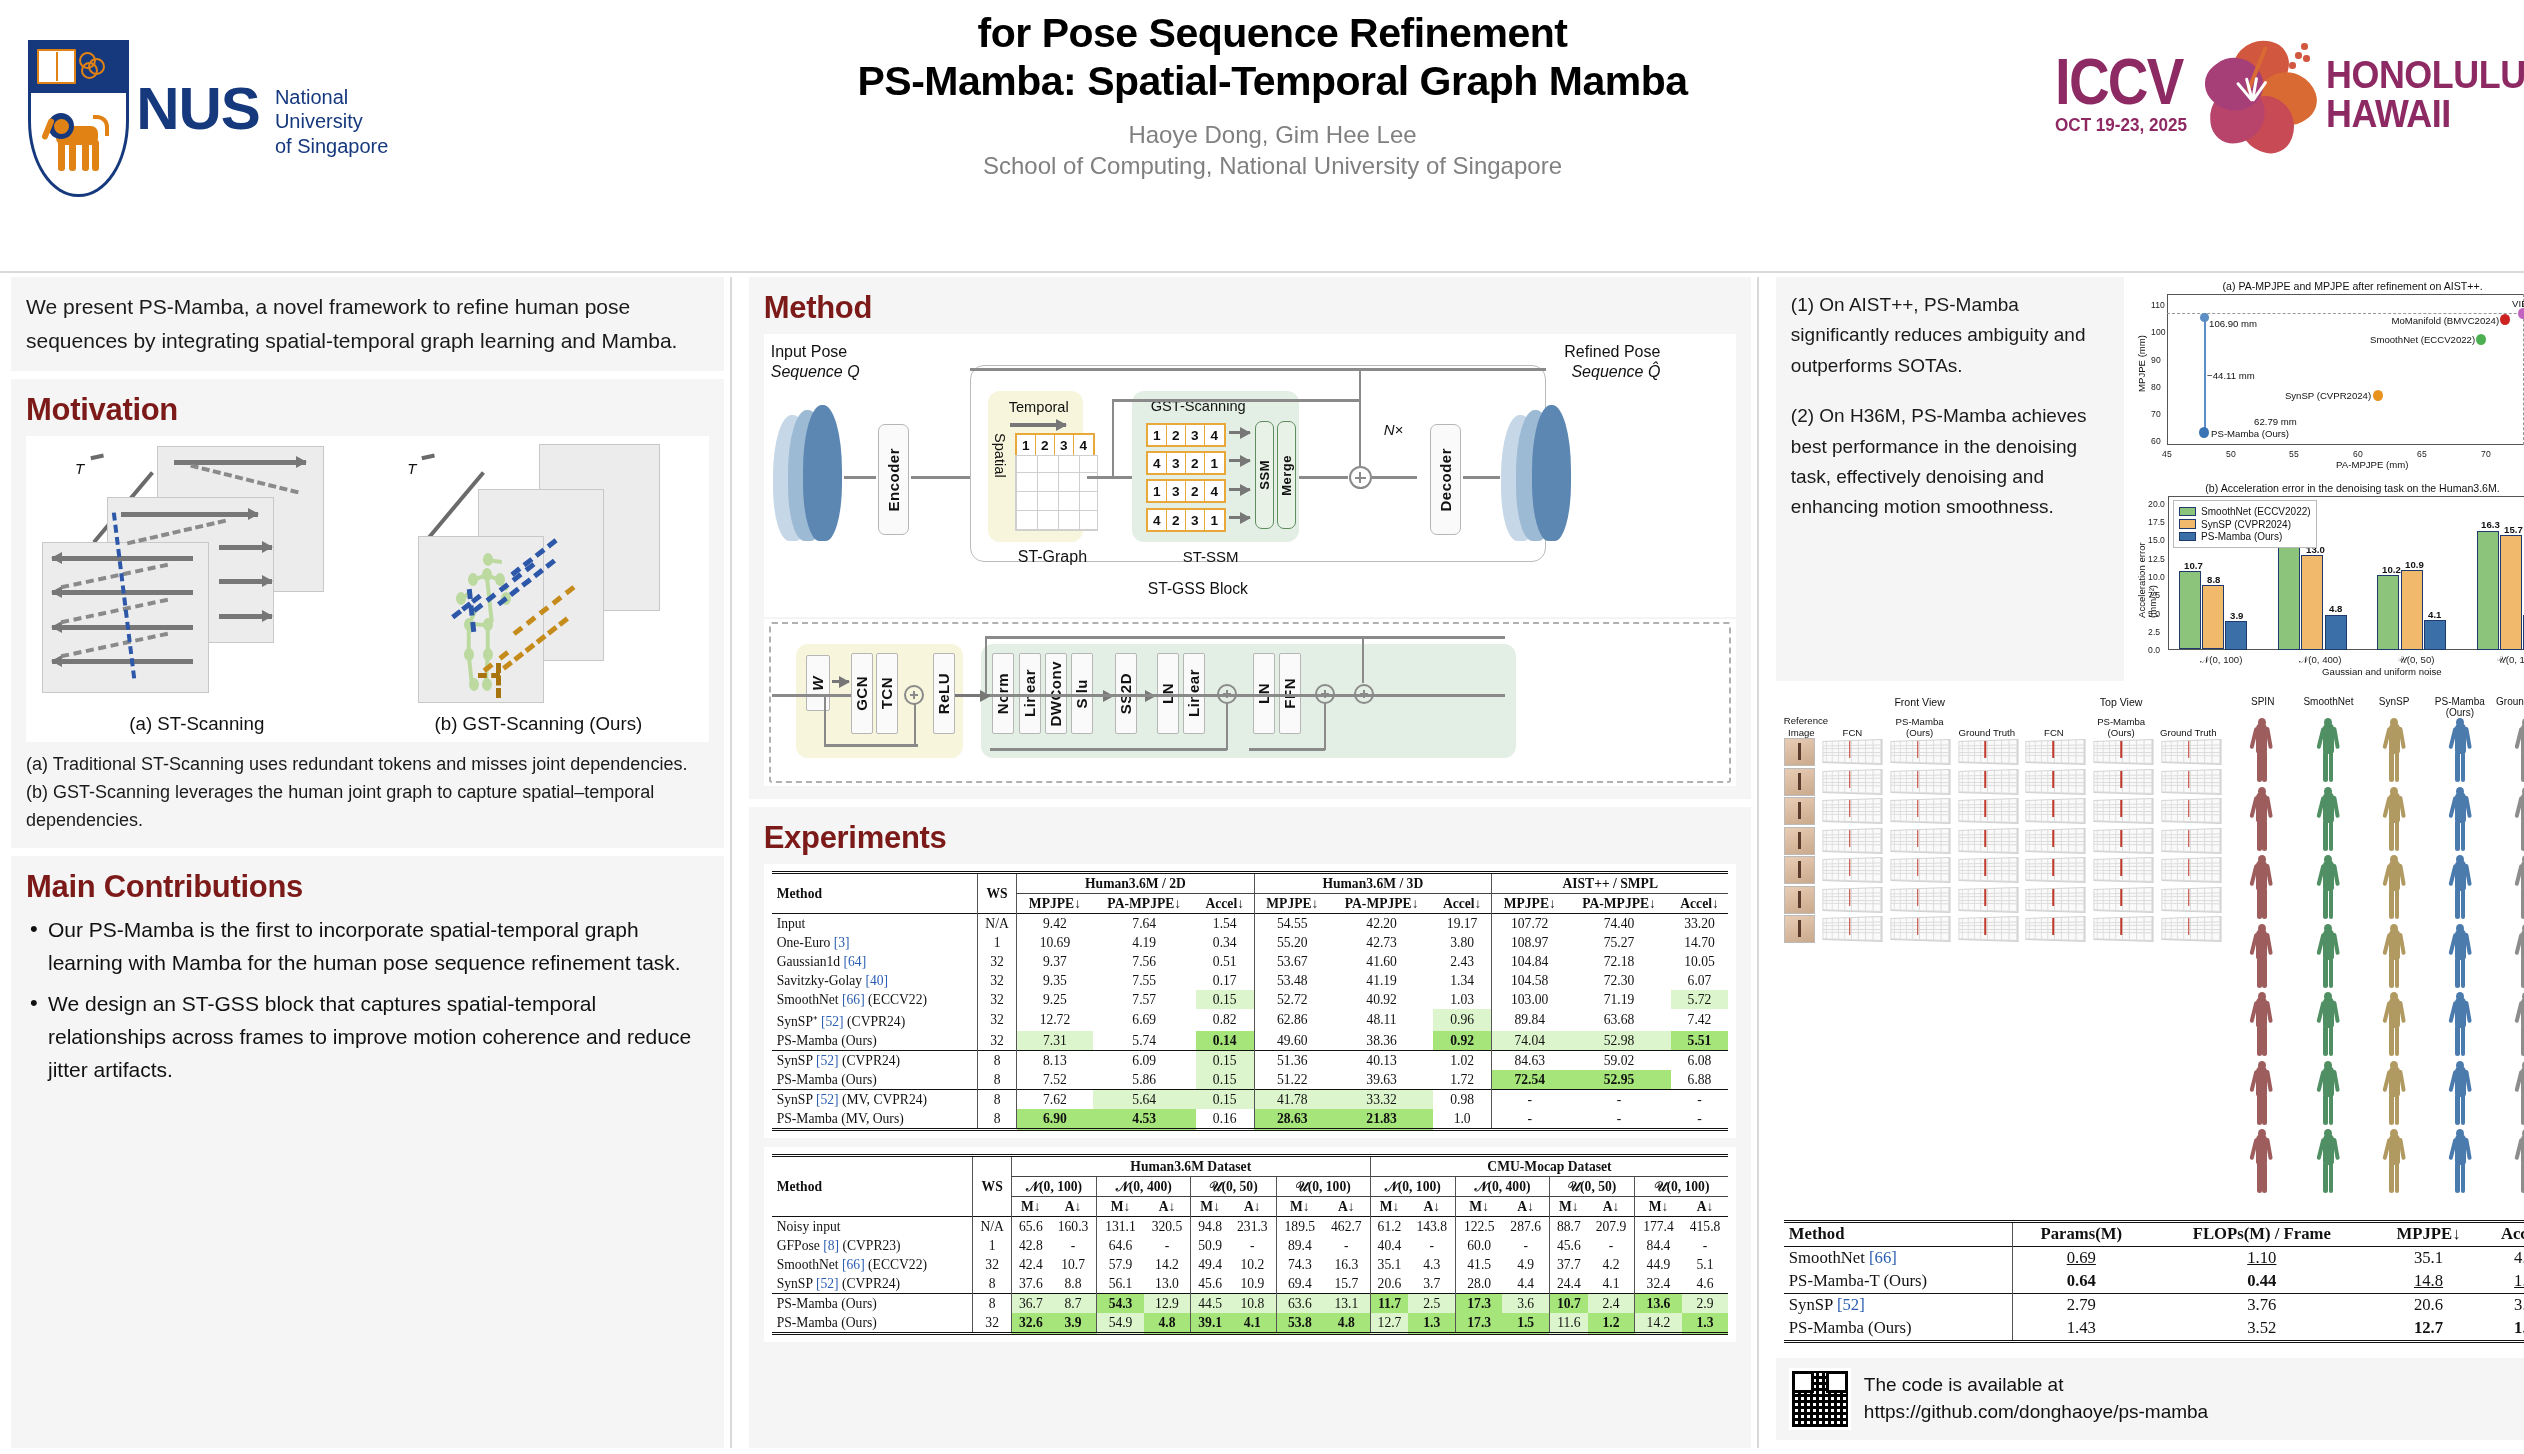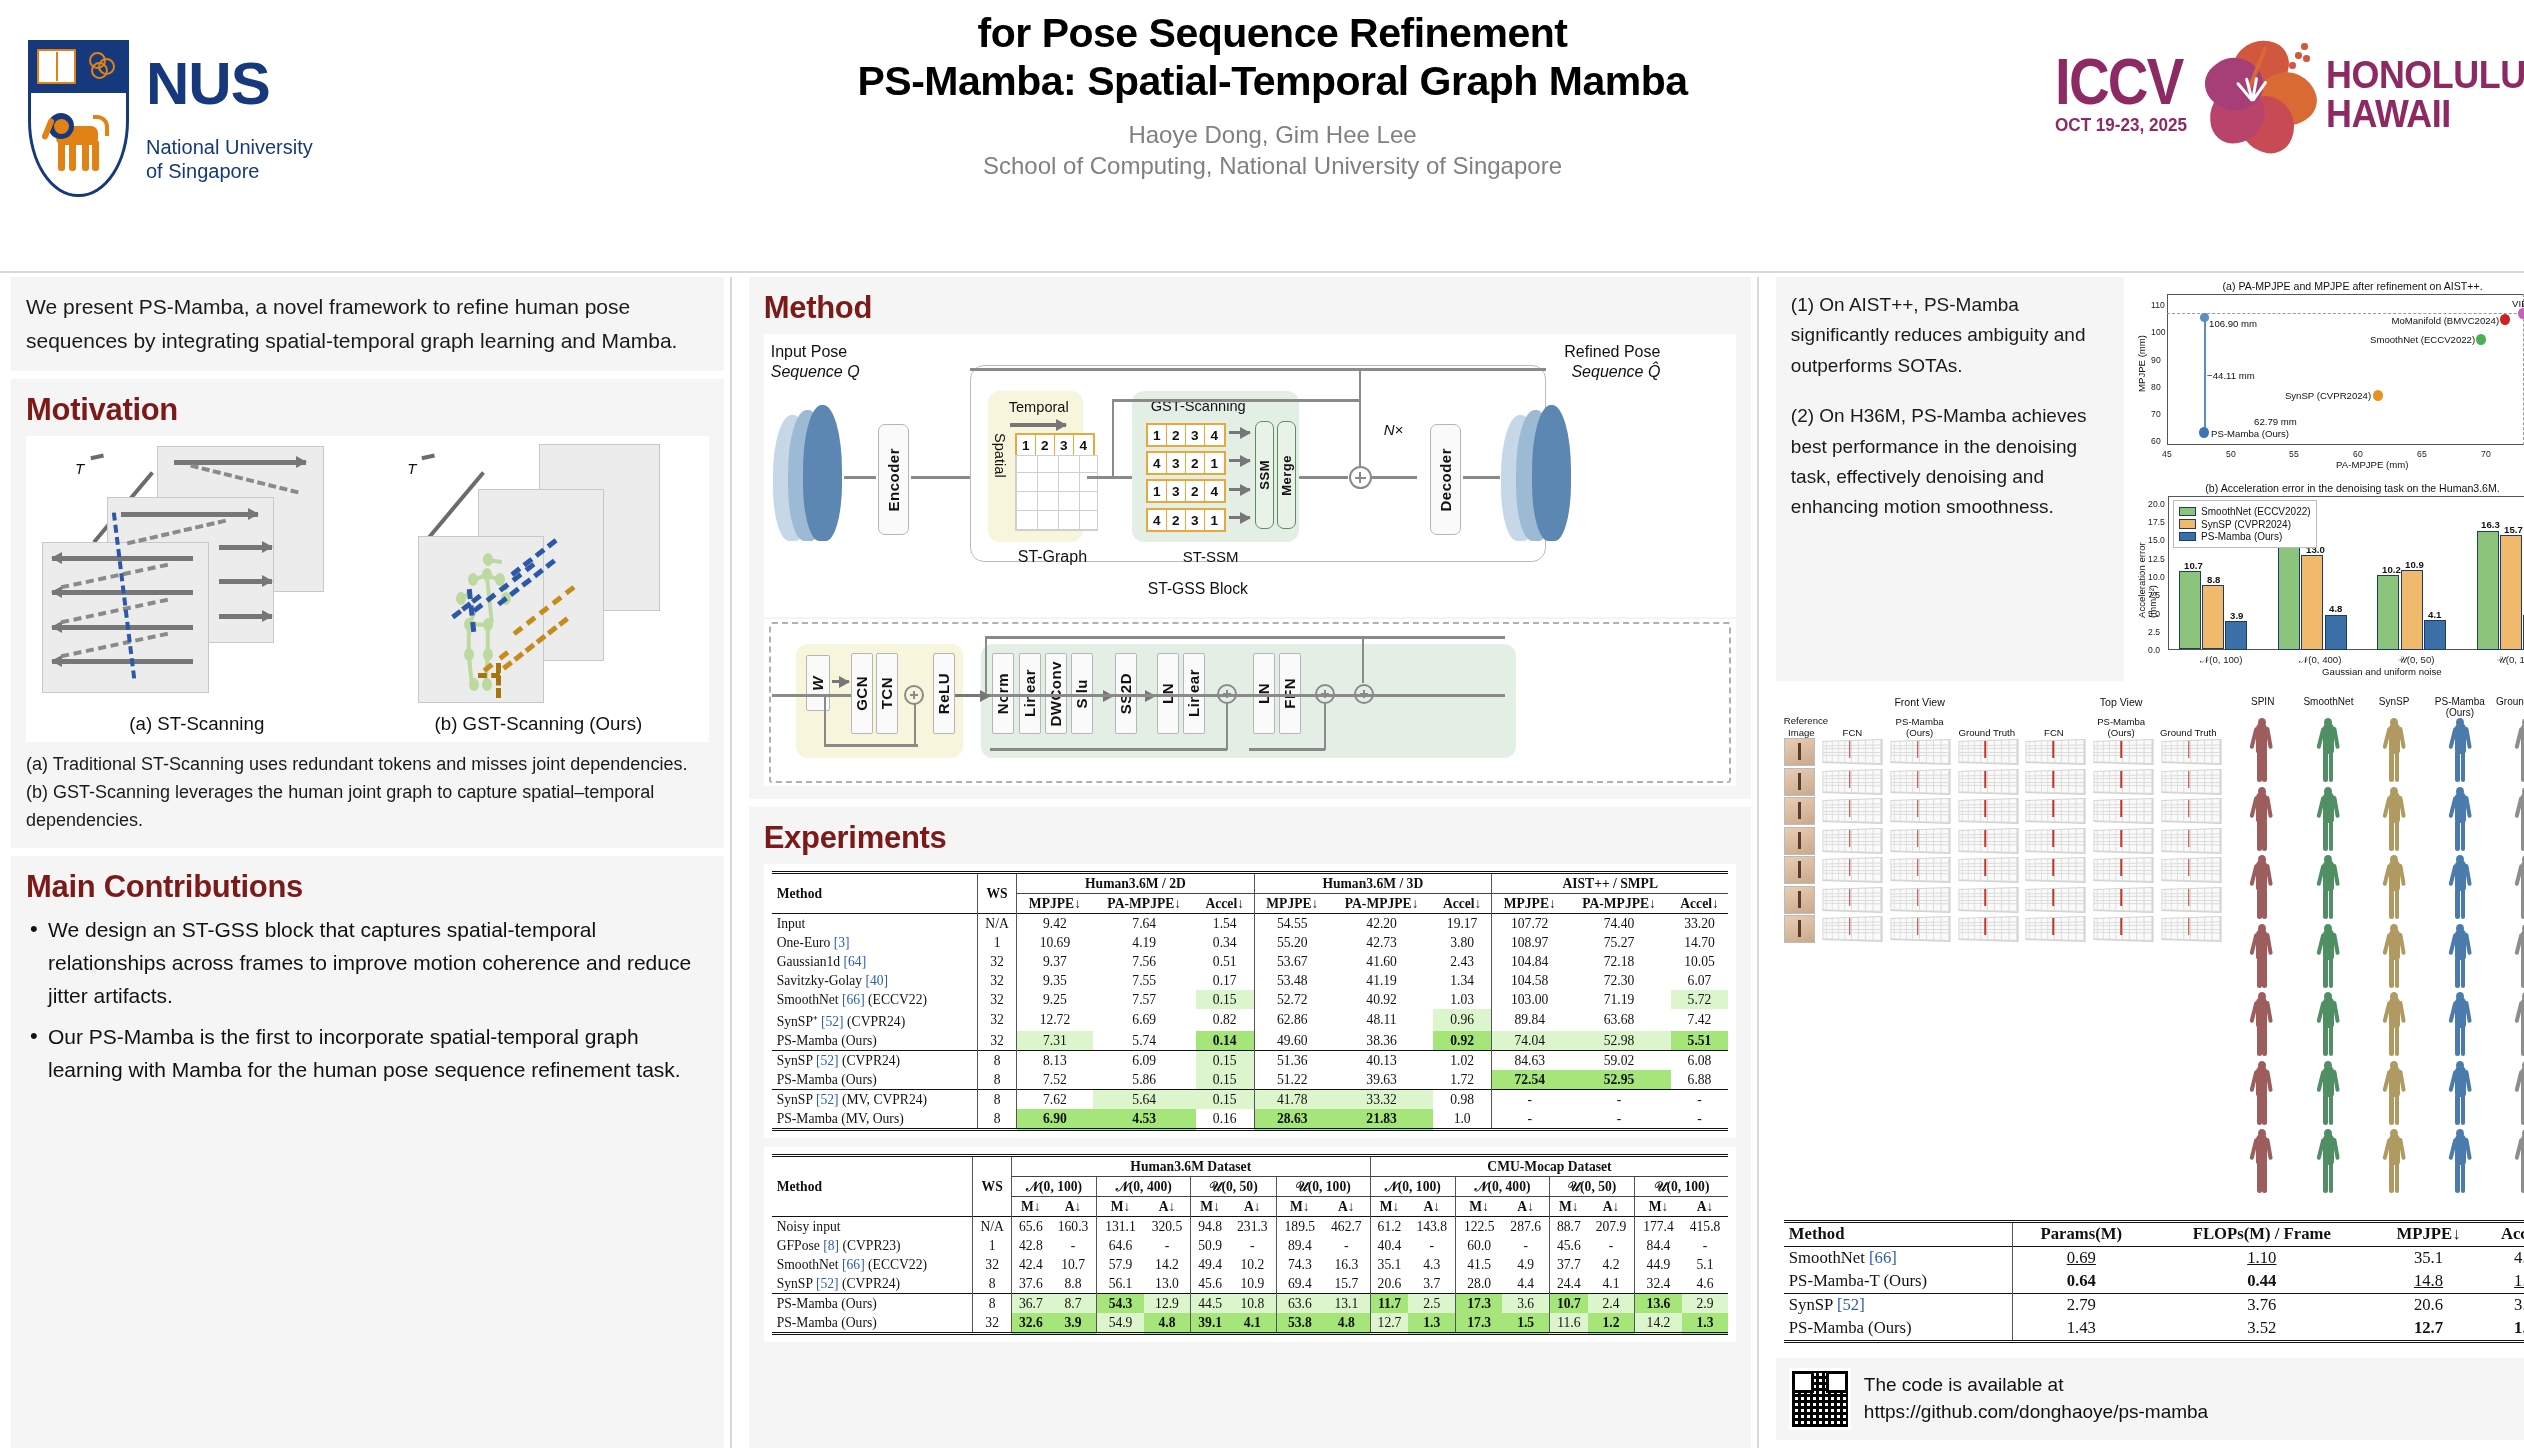--- a/index.html
+++ b/index.html
@@ -27,21 +27,21 @@
   .nus-shield .body { position:absolute; left:0; top:53px; width:101px; height:104px; background:#fff; border:3.5px solid #16397e; border-top:none;
       border-bottom-left-radius:50px 76px; border-bottom-right-radius:50px 76px; }
   .nus-lion { position:absolute; left:17px; top:64px; width:66px; height:76px; }
   .nus-lion .torso { position:absolute; left:11px; top:22px; width:42px; height:19px; background:#e08214; border-radius:7px; }
   .nus-lion .mane { position:absolute; left:3px; top:9px; width:26px; height:26px; background:#16397e; border-radius:50%; }
   .nus-lion .head { position:absolute; left:9px; top:15px; width:15px; height:15px; background:#e08214; border-radius:50%; }
   .nus-lion .leg { position:absolute; width:6.6px; height:31px; background:#e08214; border-radius:3px; top:36px; }
   .nus-lion .l1{ left:13px; } .nus-lion .l2{ left:24px; } .nus-lion .l3{ left:37px; } .nus-lion .l4{ left:47px; }
   .nus-lion .tail { position:absolute; left:48px; top:11px; width:16px; height:21px; border:4px solid #e08214; border-left:none; border-bottom:none; border-top-right-radius:12px; }
   .nus-lion .arm { position:absolute; left:0px; top:14px; width:6px; height:22px; background:#e08214; border-radius:3px; transform:rotate(22deg); }
-  .nus-words { display:flex; flex-direction:column; justify-content:center;gap:15px; }
+  .nus-words { display:flex; justify-content:center;gap:15px; }
   .nus-words .big { font-size:60px; font-weight:700; color:#16397e; line-height:1.0; letter-spacing:-1px; }
   .nus-words .small { font-size:20px; color:#16397e; line-height:1.22; margin-top:6px; }
 
   .title-wrap { position:absolute; left:596px; top:9px; width:1353px; text-align:center; }
   .poster-title { font-size:41px; font-weight:700; line-height:1.18; color:#000; letter-spacing:-0.5px; }
   .poster-authors { font-size:24px; color:#808080; margin-top:13px; line-height:1.3; }
   .poster-affil { font-size:24px; color:#808080; line-height:1.3; }
 
   .iccv-logo { position:absolute; right:20px; top:29px; width:510px; height:131px; display:flex; align-items:center; }
   .iccv-left { display:flex; flex-direction:column; }
@@ -348,22 +348,22 @@
           <div>(a) ST-Scanning</div>
           <div>(b) GST-Scanning (Ours)</div>
         </div>
 
         <div class="cap" style="margin-top:9px;font-size:18px;line-height:1.55">(a) Traditional ST-Scanning uses redundant tokens and misses joint dependencies. (b) GST-Scanning leverages the human joint graph to capture spatial–temporal dependencies.</div>
       </div>
 
       <div class="panel" style="flex:1">
         <div class="sec-title">Main Contributions</div>
         <ul class="bullets">
+          <li>Our PS-Mamba is the first to incorporate spatial-temporal graph learning with Mamba for the human pose sequence refinement task.</li>
           <li>We design an ST-GSS block that captures spatial-temporal relationships across frames to improve motion coherence and reduce jitter artifacts.</li>
-          <li>Our PS-Mamba is the first to incorporate spatial-temporal graph learning with Mamba for the human pose sequence refinement task.</li>
         </ul>
       </div>
     </div>
 
     <div class="vsep"></div>
 
     <div class="col col-mid">
 
       <div class="panel">
         <div class="sec-title">Method</div>

